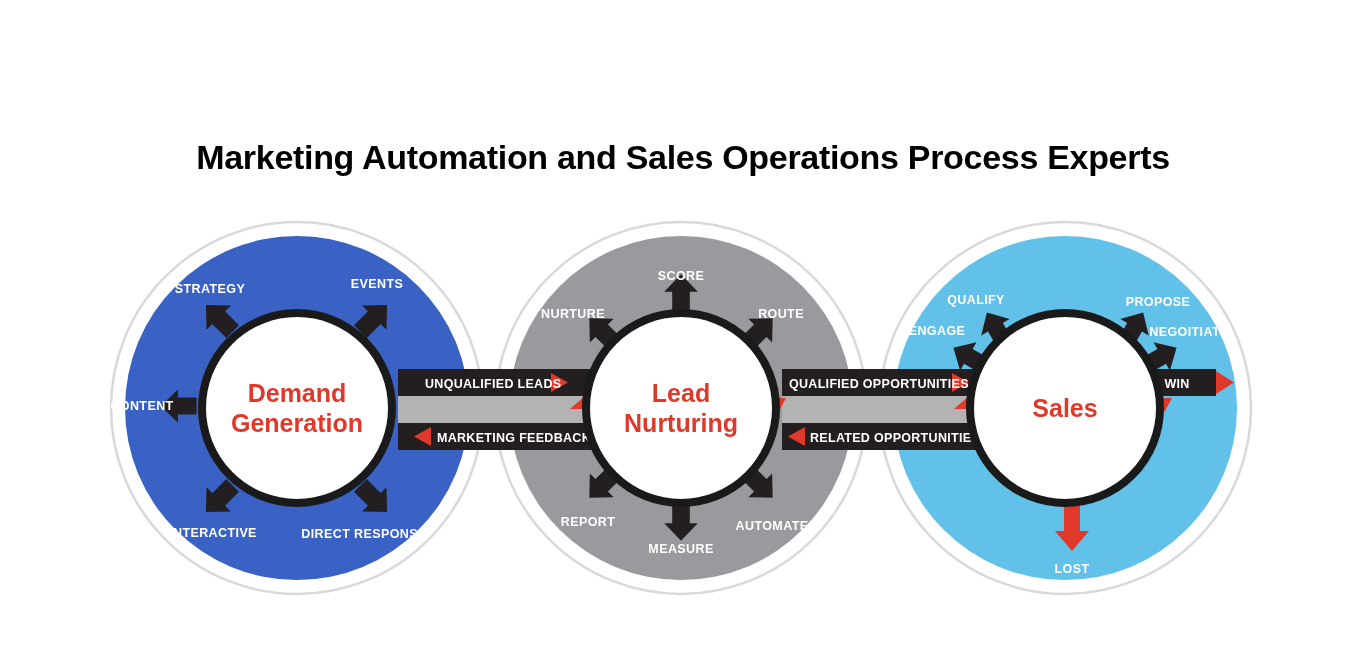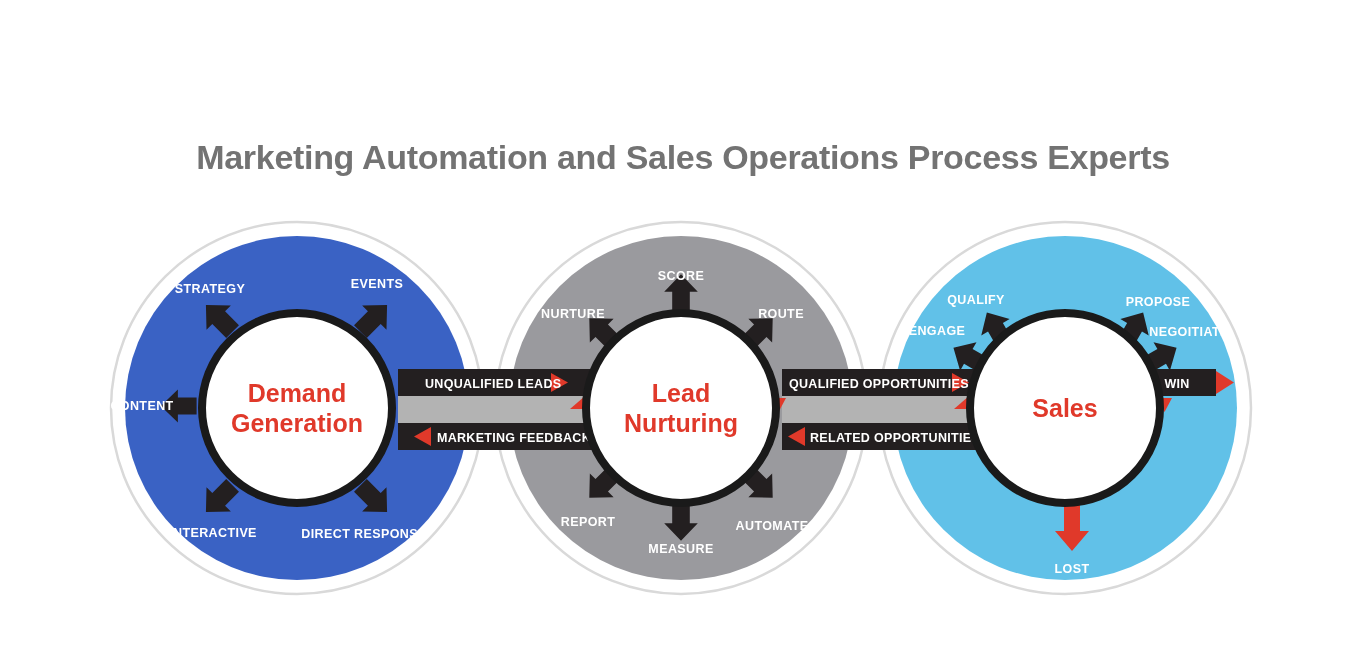--- a/index.html
+++ b/index.html
@@ -22,21 +22,21 @@
   #title {
     position: absolute;
     left: 0;
     top: 138px;
     width: 1366px;
     text-align: center;
     font-family: "Liberation Sans", sans-serif;
     font-size: 34px;
     font-weight: bold;
     letter-spacing: -0.3px;
-    color: #737373;
+    color: #000000;
     white-space: nowrap;
   }
   #diagram {
     position: absolute;
     left: 0;
     top: 0;
   }
   .ring-label {
     font-family: "Liberation Sans", sans-serif;
     font-size: 12.5px;

